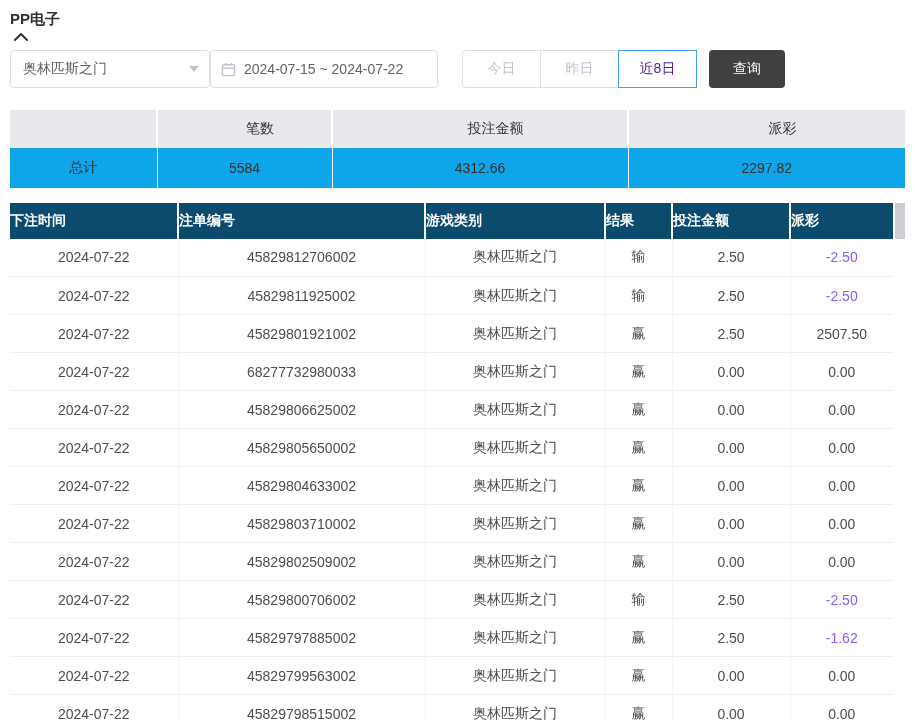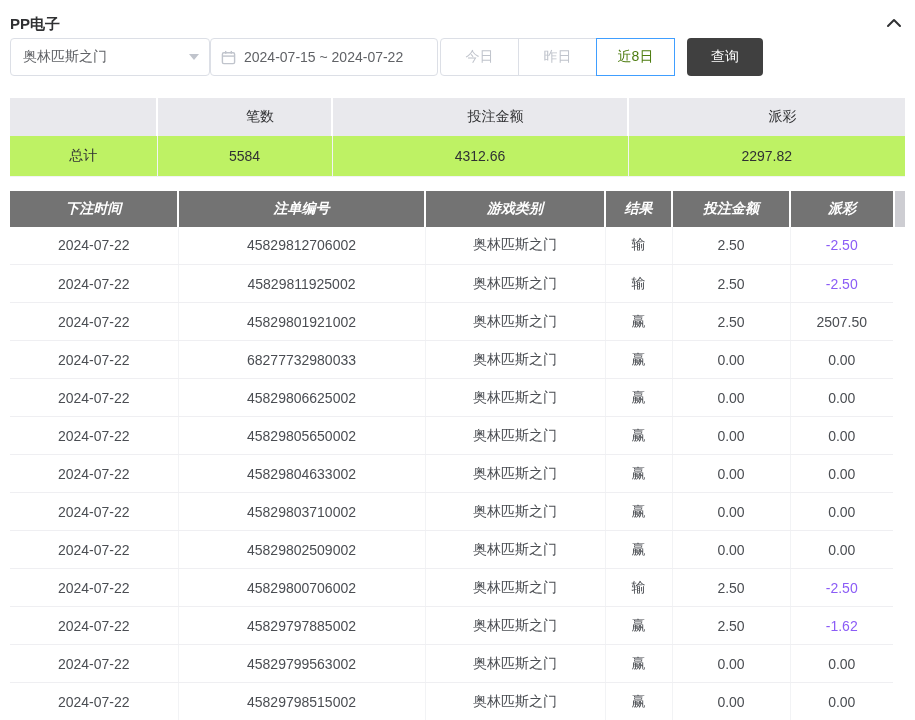--- a/index.html
+++ b/index.html
@@ -4,68 +4,68 @@
 <style>
   * { box-sizing: border-box; margin: 0; padding: 0; }
   html,body { background:#fff; }
   body {
     font-family: "Liberation Sans", "DejaVu Sans", sans-serif;
     width: 915px; height: 720px; overflow: hidden;
   }
   .page { position: relative; width: 915px; height: 720px; padding: 10px; overflow: hidden; }
 
   
-  .topbar { display:flex; align-items:flex-end; justify-content:space-between; height:24px; margin-bottom:4px; }
+  .topbar { display:flex; align-items:flex-start; justify-content:space-between; height:24px; margin-bottom:16px;flex-direction:column; }
   .title { font-size:15px; font-weight:700; color:#303133; }
   .collapse-btn { width:22px; height:22px; display:flex; align-items:center; justify-content:center; cursor:pointer; }
 
   
   .filters { display:flex; align-items:center; height:38px; margin-bottom:22px; }
   .select-box {
     width:200px; height:38px; border:1px solid #dcdfe6; border-radius:4px;
     display:flex; align-items:center; justify-content:space-between;
     padding:0 10px 0 12px; color:#606266; font-size:14px; cursor:pointer; background:#fff;
   }
   .caret-down { width:0; height:0; border-left:5px solid transparent; border-right:5px solid transparent; border-top:6px solid #c0c4cc; }
   .date-box {
     width:228px; height:38px; border:1px solid #dcdfe6; border-radius:4px;
     display:flex; align-items:center; gap:8px; padding:0 10px; margin-left:0;
     color:#606266; font-size:14px; background:#fff; cursor:pointer;
   }
-  .btn-group { display:flex; margin-left:2px; }
+  .btn-group { display:flex; margin-left:24px; }
   .qbtn {
     width:79px; height:38px; background:#fff; border:1px solid #dcdfe6;
     font-size:14px; color:#c0c4cc; cursor:pointer; margin-left:-1px;
     display:flex; align-items:center; justify-content:center;
   }
   .qbtn:first-child { margin-left:0; border-radius:4px 0 0 4px; }
-  .qbtn.active { color:#4d7c0f; border-color:#409eff; position:relative; z-index:2; }
+  .qbtn.active { color:#4c1d95; border-color:#409eff; position:relative; z-index:2; }
   .search-btn {
     width:76px; height:38px; margin-left:12px; border:none; border-radius:4px;
     background:#404040; color:#fff; font-size:14px; cursor:pointer;
   }
 
   
   table { border-collapse:collapse; table-layout:fixed; width:895px; font-size:14px; }
   .summary-table th {
     height:38px; background:#e9e9ed; color:#303133; font-weight:400;
     text-align:center; border-right:2px solid #fff;padding-left:31px;
   }
   .summary-table th:last-child { border-right:none; }
   .summary-table td {
-    height:40px; background:#bef264; color:#303133; text-align:center;
+    height:40px; background:#0ea5e9; color:#303133; text-align:center;
     border-right:1px solid #f2f3f5; border-bottom:1px solid #f2f3f5;
   }
   .summary-table td:last-child { border-right:none;margin-top:48px; }
 
   
   .table-wrap { position:relative; margin-top:14px; }
   .bets-table th {
-    height:36px; background:#737373; color:#fff; font-weight:700;
-    text-align:center; border-right:2px solid #fff; font-size:14px;font-style:italic;
+    height:36px; background:#0c4a6e; color:#fff; font-weight:700;
+    text-align:left; border-right:2px solid #fff; font-size:14px;
   }
   .bets-table th:last-child { border-right:none; }
   .bets-table td {
     height:38px; color:#4a4d52; text-align:center; background:#fff;
     border-right:1px solid #f2f3f5; border-bottom:1px solid #efeff2;
     white-space:nowrap; overflow:hidden;
   }
   .bets-table td:last-child { border-right:none; }
   .bets-table td.neg { color:#8b5cf6; }
   .header-gutter { position:absolute; top:0; right:-12px; width:12px; height:36px; background:#cdcdd2; border-left:2px solid #fff; }

